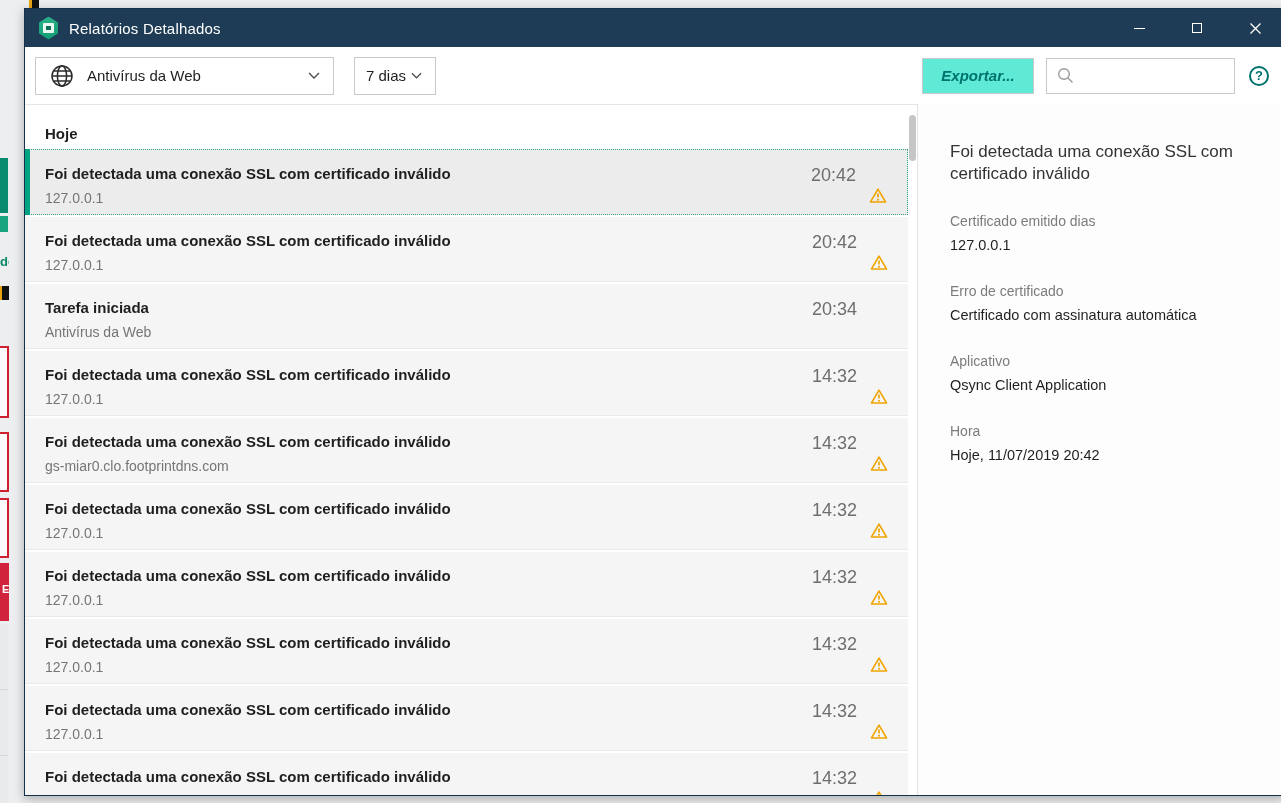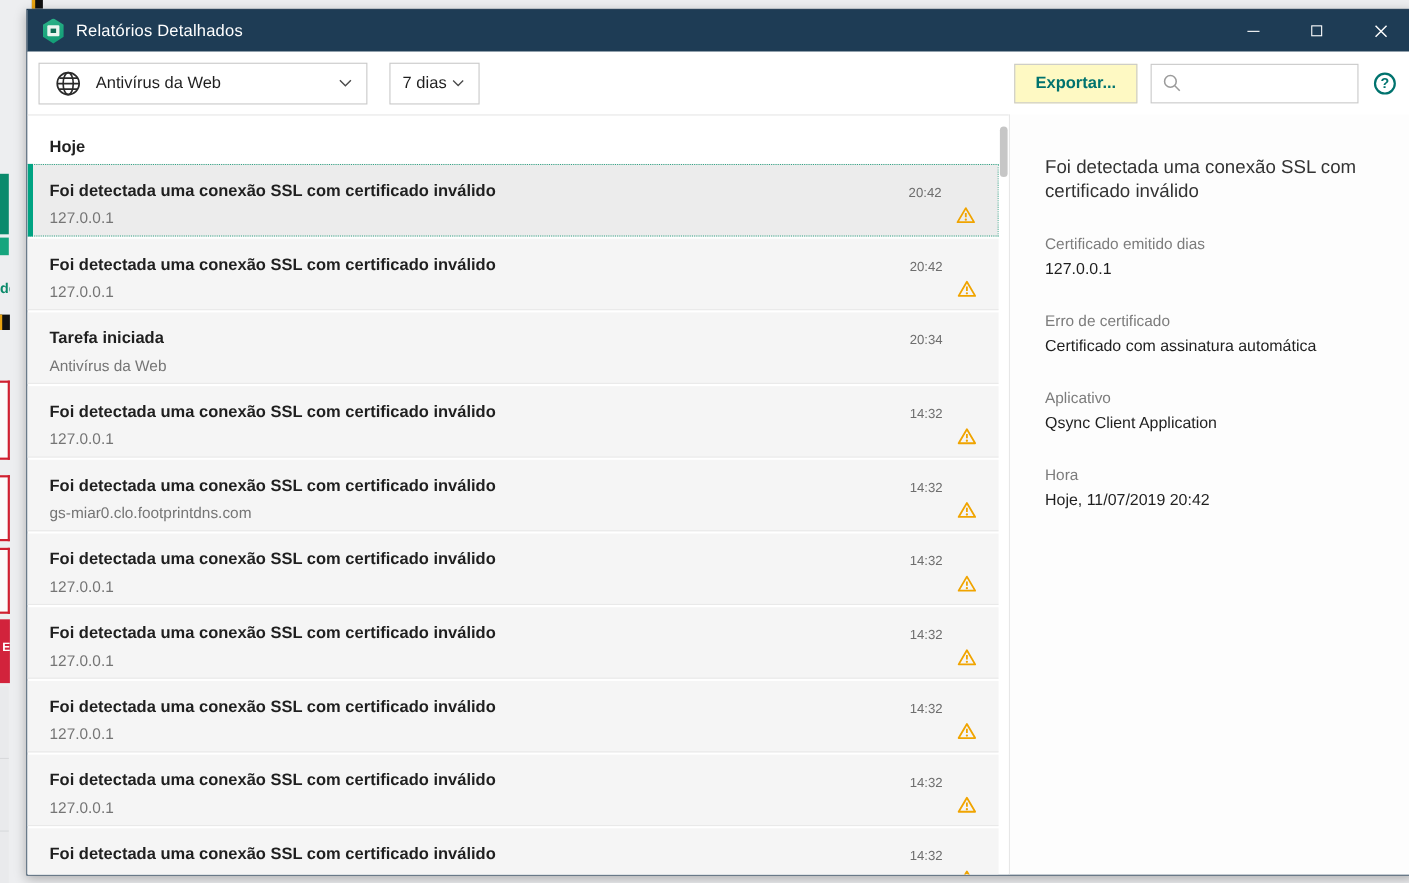--- a/index.html
+++ b/index.html
@@ -46,42 +46,42 @@
   .toolbar { height:57px; background:#fff; display:flex; align-items:center; padding:0 15px 0 10px; }
   .dd { height:38px; border:1px solid #c9c9c9; background:#fff; display:flex; align-items:center; }
   .dd-cat { width:299px; padding:0 13px; }
   .dd-period { width:82px; margin-left:20px; padding:0 11px; }
   .dd-label { font-size:15px; color:#1f1f1f; white-space:nowrap; }
   .dd-cat .dd-label { margin-left:12px; }
   .dd-period .dd-label { margin-right:5px; }
   .chev { margin-left:auto; flex:0 0 auto; }
   .dd-period .chev { margin-left:0; }
   .spacer { flex:1; }
-  .export-btn { width:112px; height:36px; border:1px solid #c9c9c9; background:#fef9c3;
+  .export-btn { width:112px; height:36px; border:1px solid #c9c9c9; background:#5eead4;
                 color:var(--brand-teal,#00736e); font-size:15px; font-weight:bold;
-                font-family:"Liberation Sans",sans-serif; }
+                font-family:"Liberation Sans",sans-serif;font-style:italic; }
   .search { width:189px; height:36px; border:1px solid #c9c9c9; display:flex; align-items:center;
             padding:0 10px; margin-left:12px; background:#fff; }
   .search input { border:none; outline:none; flex:1; min-width:0; font-size:14px; margin-left:9px;
                   font-family:"Liberation Sans",sans-serif; color:#333; background:transparent; }
   .help { width:20px; height:20px; border-radius:50%; border:2px solid var(--brand-teal,#00736e);
           color:var(--brand-teal,#00736e); font-size:13px; font-weight:bold; margin-left:14px;
           display:flex; align-items:center; justify-content:center; }
 
   
   .content { display:flex; height:691px; }
   .list-col { width:892px; border-top:1px solid #e6e6e6; position:relative; overflow:hidden; background:#fff; }
   .rows-viewport { width:883px; overflow:hidden; height:100%; }
   .list-header { padding:20px 0 6px 20px; font-size:15px; font-weight:bold; color:#1f1f1f; height:44px; }
 
   .row { height:65px; background:var(--row-bg,#f5f5f5); border-bottom:1px solid #e9e9e9; margin-bottom:2px;
          display:flex; align-items:flex-start; padding:14px 20px 0 20px; position:relative; cursor:default; }
   .row-title { font-size:15px; font-weight:bold; color:#1f1f1f; line-height:20px; white-space:nowrap; }
   .row-sub { font-size:14px; color:#757575; line-height:19px; margin-top:5px; white-space:nowrap; }
-  .row-time { margin-left:auto; font-size:12px; color:#6e6e6e; line-height:20px; padding-top:1px; }
+  .row-time { margin-left:auto; font-size:18px; color:#6e6e6e; line-height:20px; padding-top:1px; }
   .row-icon { width:18px; height:17px; margin-left:13px; margin-top:23px; flex:0 0 auto; }
   .row.selected { background:var(--selection-bg,#ececec); height:66px;
                   border:1px dotted #2fa384; border-left:none; }
   .row.selected::before { content:''; position:absolute; left:0; top:-1px; bottom:-1px; width:5px;
                           background:var(--accent-green,#00a382); }
 
   .scroll-track { position:absolute; right:0; top:1px; bottom:0; width:9px; background:#ffffff; }
   .scroll-thumb { position:absolute; right:1px; top:9px; width:7px; height:46px;
                   background:#c6c6c6; border-radius:4px; }
 

